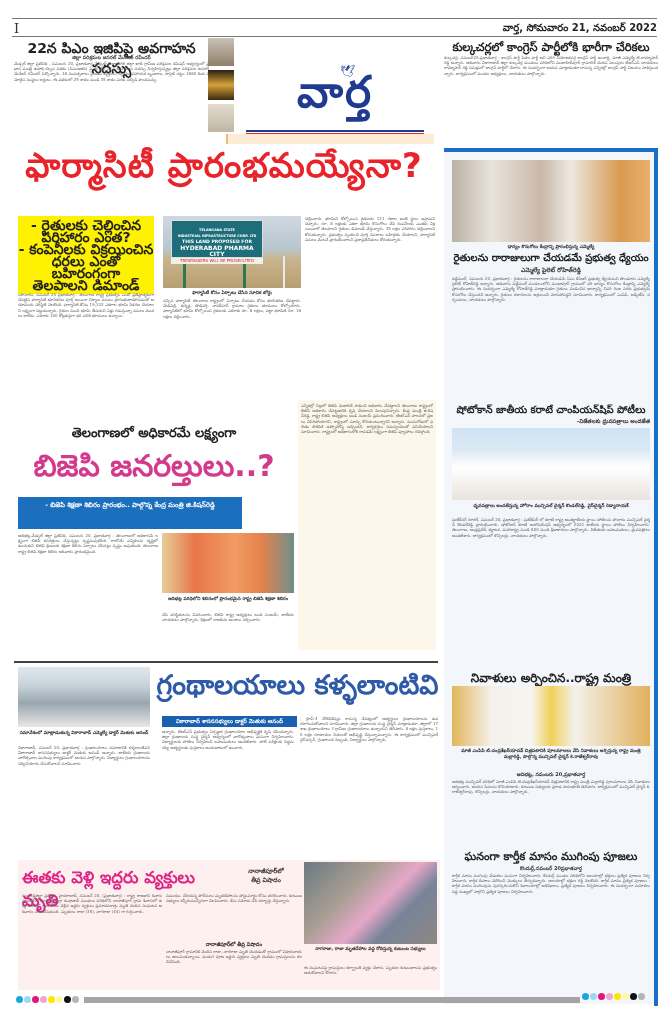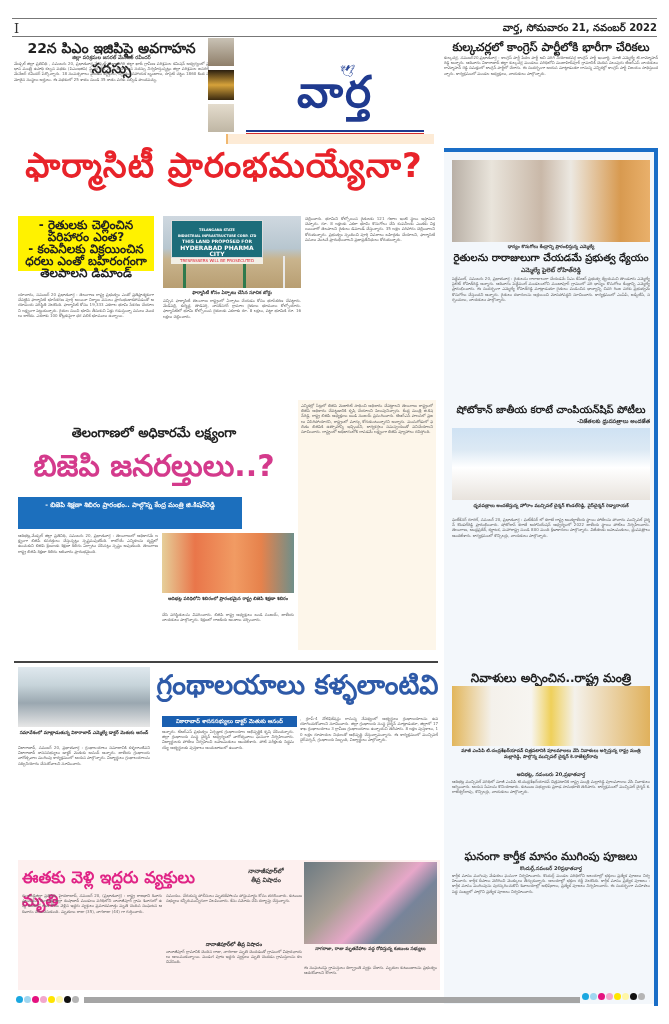--- a/index.html
+++ b/index.html
@@ -25,21 +25,21 @@
   #mast-line-red { left: 38px; top: 95px; width: 178px; height: 1px; background: #d42d2d; }
   #mast-bar { left: 18px; top: 96px; width: 208px; height: 10px; background: #fdebd6; border-left: 2px solid #f0b870; }
 
   
   #s1-head { left: 14px; top: 40px; width: 195px; text-align: center; font-size: 14px; font-weight: bold; color: #222; }
   #s1-sub { left: 14px; top: 54px; width: 195px; text-align: center; font-size: 5px; font-weight: bold; color: #444; }
   #s1-body { left: 14px; top: 61px; width: 195px; height: 68px; }
 
   
   #pharma-head { left: 14px; top: 145px; width: 420px; text-align: center; font-size: 34px; font-weight: bold; color: #e8232a; letter-spacing: 1px; }
-  #pharma-yellow { left: 18px; top: 216px; width: 136px; height: 55px; background: #fff200; color: #222; font-size: 12px; font-weight: bold; line-height: 12px; text-align: center; padding-top: 3px; }
+  #pharma-yellow { left: 18px; top: 216px; width: 136px; height: 78px; background: #fff200; color: #222; font-size: 14px; font-weight: bold; line-height: 12px; text-align: center; padding-top: 3px; }
   #pharma-photo { left: 163px; top: 216px; width: 138px; height: 72px; background: linear-gradient(#cfd8e0 0%, #b7c6cf 45%, #c9b48d 60%, #b89e72 100%); overflow: hidden; }
   #sign { left: 8px; top: 4px; width: 92px; height: 38px; background: #1d6d7a; border: 1px solid #ddd; color: #fff; font-size: 4.6px; font-weight: bold; text-align: center; padding-top: 6px; line-height: 6px; }
   #sign-red { left: 8px; top: 42px; width: 92px; height: 6px; background: #f2efe6; color: #d23; font-size: 4px; text-align: center; }
   #pharma-cap { left: 163px; top: 290px; width: 138px; text-align: center; font-size: 4.6px; font-weight: bold; color: #333; }
   #pharma-col1 { left: 18px; top: 292px; width: 136px; height: 106px; }
   #pharma-col2 { left: 163px; top: 298px; width: 138px; height: 100px; }
   #pharma-col3 { left: 305px; top: 216px; width: 130px; height: 182px; }
   #bjp-kicker { left: 14px; top: 425px; width: 280px; text-align: center; font-size: 13px; font-weight: bold; color: #222; }
   #bjp-head { left: 14px; top: 448px; width: 280px; text-align: center; font-size: 30px; font-weight: bold; color: #d43a8c; }
   #bjp-blue { left: 18px; top: 497px; width: 224px; height: 32px; background: #1c6fbd; color: #fff; font-size: 6.6px; font-weight: bold; line-height: 15px; text-align: center; padding-top: 1px; }

